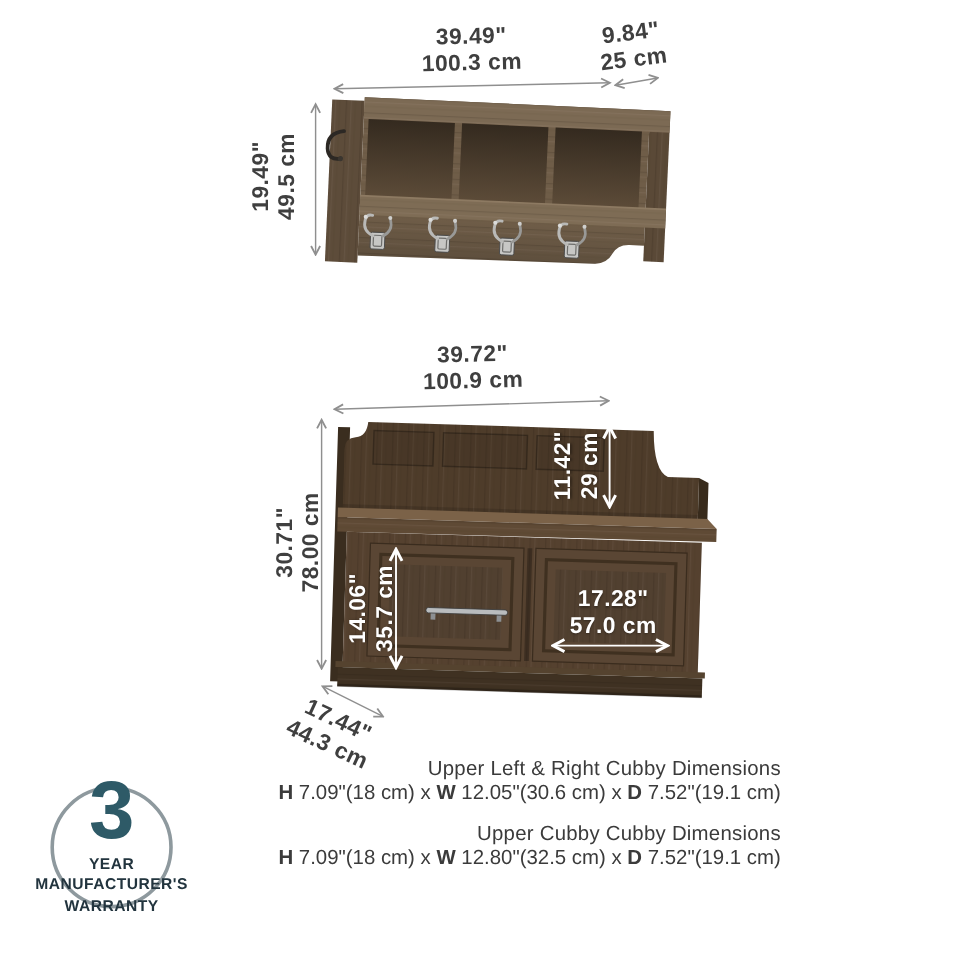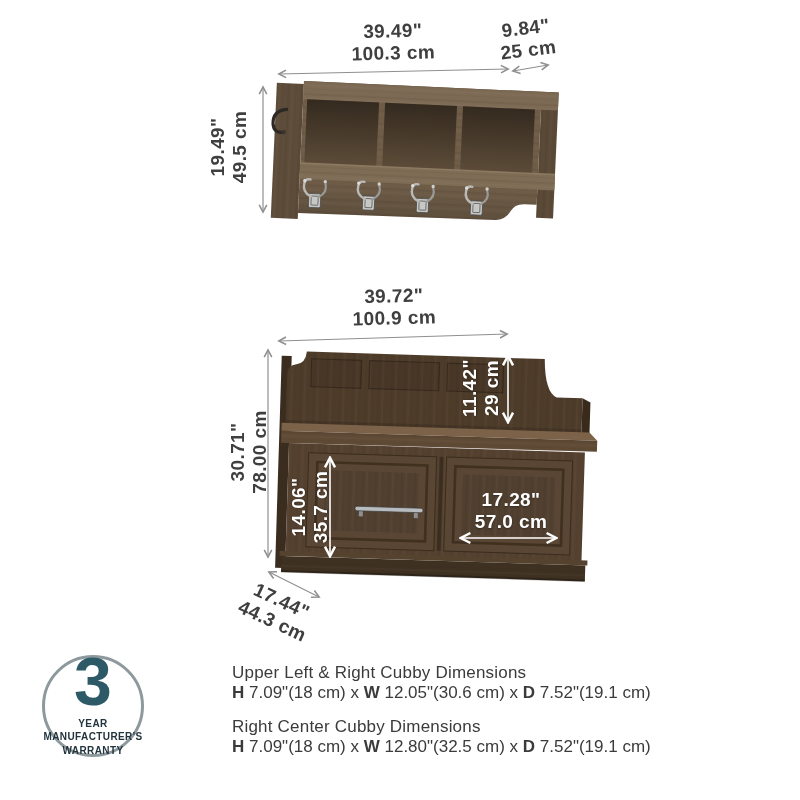--- a/index.html
+++ b/index.html
@@ -14,22 +14,22 @@
   }
   .dim.white{color:#ffffff;text-shadow:0 1px 2px rgba(0,0,0,0.35);}
   .dim span{display:block;}
   .badge{
     position:absolute;left:42px;top:655px;width:102px;height:102px;border-radius:50%;
     border:3px solid #8e999e;box-sizing:border-box;background:#ffffff;
     display:flex;flex-direction:column;align-items:center;justify-content:center;
   }
   .badge .num{font-size:68px;font-weight:bold;color:#2e5a67;line-height:0.9;margin-top:-4px;}
   .badge .rule{width:78px;height:2px;background:#a9b0b3;margin:2px 0 3px 0;}
-  .badge .cap{font-size:10px;font-weight:bold;color:#22343e;letter-spacing:0.4px;line-height:1.35;text-align:center;}
-  .notes{position:absolute;left:232px;top:663px;color:#3b3b3b;font-size:17px;line-height:20px;}
+  .badge .cap{font-size:13px;font-weight:bold;color:#22343e;letter-spacing:0.4px;line-height:1.35;text-align:center;}
+  .notes{position:absolute;left:232px;top:631px;color:#3b3b3b;font-size:17px;line-height:20px;text-align:right;}
   .note + .note{margin-top:14px;}
   .note .title{letter-spacing:0.2px;}
   .note .detail b{font-weight:bold;}
 </style>
 </head>
 <body>
 
 <div id="stage">
 
   <svg width="800" height="800" viewBox="0 0 800 800">
@@ -253,18 +253,18 @@
       <span>WARRANTY</span>
     </div>
   </div>
 
   <div class="notes">
     <div class="note">
       <div class="title">Upper Left &amp; Right Cubby Dimensions</div>
       <div class="detail"><b>H</b><span> 7.09"(18 cm) x </span><b>W</b><span> 12.05"(30.6 cm) x </span><b>D</b><span> 7.52"(19.1 cm)</span></div>
     </div>
     <div class="note">
-      <div class="title">Right Center Cubby Dimensions</div>
+      <div class="title">Upper Cubby Cubby Dimensions</div>
       <div class="detail"><b>H</b><span> 7.09"(18 cm) x </span><b>W</b><span> 12.80"(32.5 cm) x </span><b>D</b><span> 7.52"(19.1 cm)</span></div>
     </div>
   </div>
 
 </div>
 
 </body></html>

